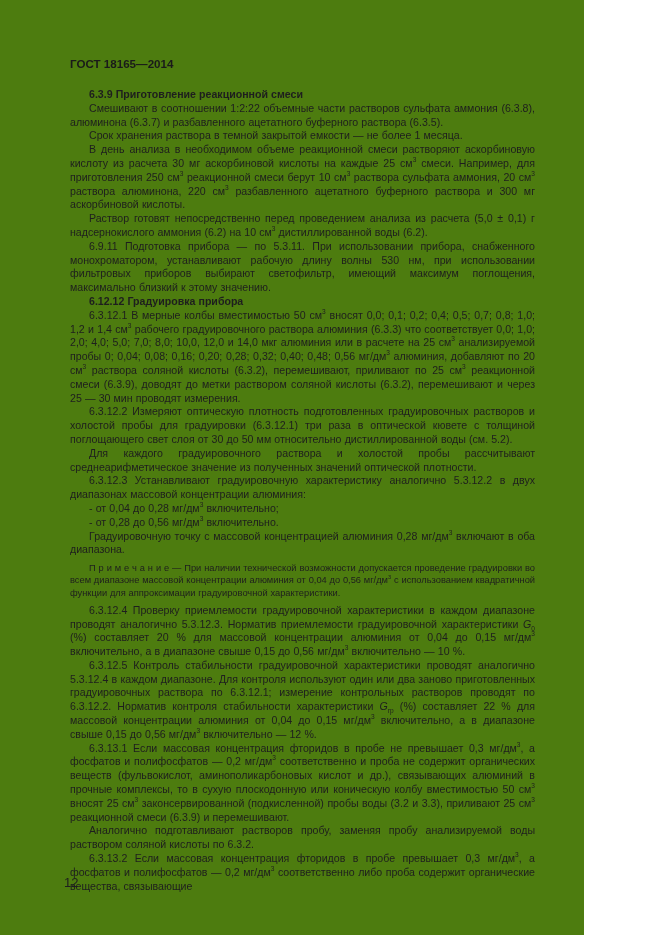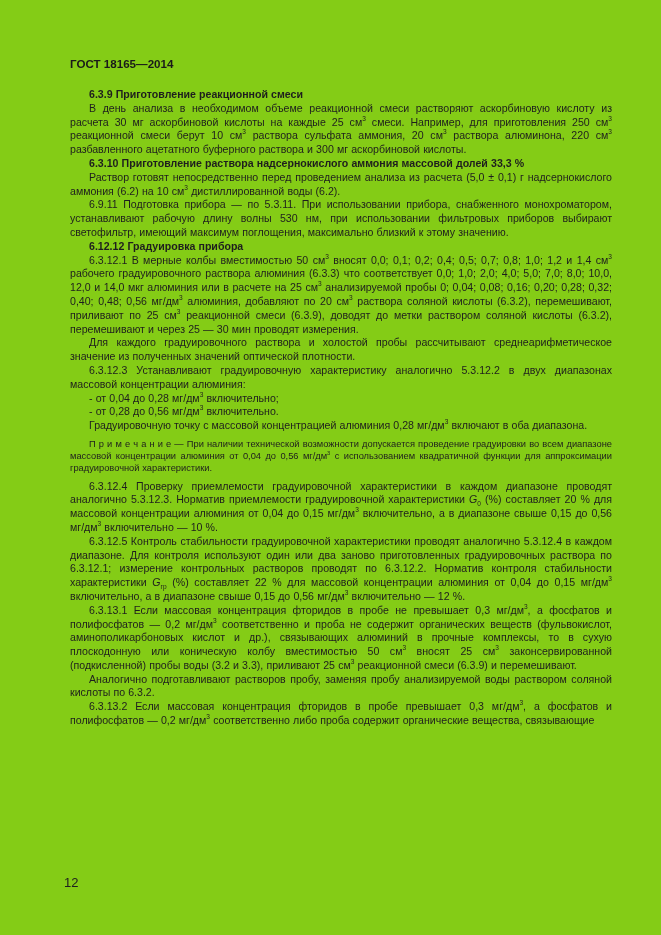--- a/index.html
+++ b/index.html
@@ -2,23 +2,23 @@
 <html lang="ru"><head>
 <meta charset="utf-8">
 <style>
   html, body {
     margin: 0;
     padding: 0;
     background: #ffffff;
   }
   .page {
     position: relative;
-    width: 661px;
+    width: 584px;
     height: 935px;
-    background: #84cc16;
+    background: #4d7c0f;
     box-sizing: border-box;
     padding: 57px 49px 0 70px;
     font-family: "Liberation Sans", sans-serif;
     color: #1e1e1e;
     overflow: hidden;
   }
   .doc-header {
     font-weight: bold;
     font-size: 11.6px;
     line-height: 14px;
@@ -66,26 +66,28 @@
   }
 </style>
 </head>
 <body>
 
 <div class="page">
   <div class="doc-header">ГОСТ 18165—2014</div>
 
   <div class="doc-body">
       <p class="heading">6.3.9  Приготовление реакционной смеси</p>
+      <p class="body">Смешивают в соотношении 1:2:22 объемные части растворов сульфата аммония (6.3.8), алюминона (6.3.7) и разбавленного ацетатного буферного раствора (6.3.5).</p>
+      <p class="body">Срок хранения раствора в темной закрытой емкости — не более 1 месяца.</p>
       <p class="body">В день анализа в необходимом объеме реакционной смеси растворяют аскорбиновую кислоту из расчета 30 мг аскорбиновой кислоты на каждые 25 см<sup>3</sup> смеси. Например, для приготовления 250 см<sup>3</sup> реакционной смеси берут 10 см<sup>3</sup> раствора сульфата аммония, 20 см<sup>3</sup> раствора алюминона, 220 см<sup>3</sup> разбавленного ацетатного буферного раствора и 300 мг аскорбиновой кислоты.</p>
-      <p class="heading">6.3.10  Приготовление раствора надсернокислого аммония массовой долей 33,3 %</p>
       <p class="body">Раствор готовят непосредственно перед проведением анализа из расчета (5,0 ± 0,1) г надсернокислого аммония (6.2) на 10 см<sup>3</sup> дистиллированной воды (6.2).</p>
       <p class="body">6.9.11  Подготовка прибора — по 5.3.11. При использовании прибора, снабженного монохроматором, устанавливают рабочую длину волны 530 нм, при использовании фильтровых приборов выбирают светофильтр, имеющий максимум поглощения, максимально близкий к этому значению.</p>
       <p class="heading">6.12.12  Градуировка прибора</p>
       <p class="body">6.3.12.1  В мерные колбы вместимостью 50 см<sup>3</sup> вносят 0,0; 0,1; 0,2; 0,4; 0,5; 0,7; 0,8; 1,0; 1,2 и 1,4 см<sup>3</sup> рабочего градуировочного раствора алюминия (6.3.3) что соответствует 0,0; 1,0; 2,0; 4,0; 5,0; 7,0; 8,0; 10,0, 12,0 и 14,0 мкг алюминия или в расчете на 25 см<sup>3</sup> анализируемой пробы 0; 0,04; 0,08; 0,16; 0,20; 0,28; 0,32; 0,40; 0,48; 0,56 мг/дм<sup>3</sup> алюминия, добавляют по 20 см<sup>3</sup> раствора соляной кислоты (6.3.2), перемешивают, приливают по 25 см<sup>3</sup> реакционной смеси (6.3.9), доводят до метки раствором соляной кислоты (6.3.2), перемешивают и через 25 — 30 мин проводят измерения.</p>
+      <p class="body">6.3.12.2  Измеряют оптическую плотность подготовленных градуировочных растворов и холостой пробы для градуировки (6.3.12.1) три раза в оптической кювете с толщиной поглощающего свет слоя от 30 до 50 мм относительно дистиллированной воды (см. 5.2).</p>
       <p class="body">Для каждого градуировочного раствора и холостой пробы рассчитывают среднеарифметическое значение из полученных значений оптической плотности.</p>
       <p class="body">6.3.12.3  Устанавливают градуировочную характеристику аналогично 5.3.12.2 в двух диапазонах массовой концентрации алюминия:</p>
       <p class="body">- от 0,04 до 0,28 мг/дм<sup>3</sup> включительно;</p>
       <p class="body">- от 0,28 до 0,56 мг/дм<sup>3</sup> включительно.</p>
       <p class="body">Градуировочную точку с массовой концентрацией алюминия 0,28 мг/дм<sup>3</sup> включают в оба диапазона.</p>
       <p class="note">П р и м е ч а н и е  —  При наличии технической возможности допускается проведение градуировки во всем диапазоне массовой концентрации алюминия от 0,04 до 0,56 мг/дм<sup>3</sup> с использованием квадратичной функции для аппроксимации градуировочной характеристики.</p>
       <p class="body">6.3.12.4  Проверку приемлемости градуировочной характеристики в каждом диапазоне проводят аналогично 5.3.12.3. Норматив приемлемости градуировочной характеристики <i>G</i><sub>0</sub> (%) составляет 20 % для массовой концентрации алюминия от 0,04 до 0,15 мг/дм<sup>3</sup> включительно, а в диапазоне свыше 0,15 до 0,56 мг/дм<sup>3</sup> включительно — 10 %.</p>
       <p class="body">6.3.12.5  Контроль стабильности градуировочной характеристики проводят аналогично 5.3.12.4 в каждом диапазоне. Для контроля используют один или два заново приготовленных градуировочных раствора по 6.3.12.1; измерение контрольных растворов проводят по 6.3.12.2. Норматив контроля стабильности характеристики <i>G</i><sub>гр</sub> (%) составляет 22 % для массовой концентрации алюминия от 0,04 до 0,15 мг/дм<sup>3</sup> включительно, а в диапазоне свыше 0,15 до 0,56 мг/дм<sup>3</sup> включительно — 12 %.</p>
       <p class="body">6.3.13.1  Если массовая концентрация фторидов в пробе не превышает 0,3 мг/дм<sup>3</sup>, а фосфатов и полифосфатов — 0,2 мг/дм<sup>3</sup> соответственно и проба не содержит органических веществ (фульвокислот, аминополикарбоновых кислот и др.), связывающих алюминий в прочные комплексы, то в сухую плоскодонную или коническую колбу вместимостью 50 см<sup>3</sup> вносят 25 см<sup>3</sup> законсервированной (подкисленной) пробы воды (3.2 и 3.3), приливают 25 см<sup>3</sup> реакционной смеси (6.3.9) и перемешивают.</p>
       <p class="body">Аналогично подготавливают растворов пробу, заменяя пробу анализируемой воды раствором соляной кислоты по 6.3.2.</p>

